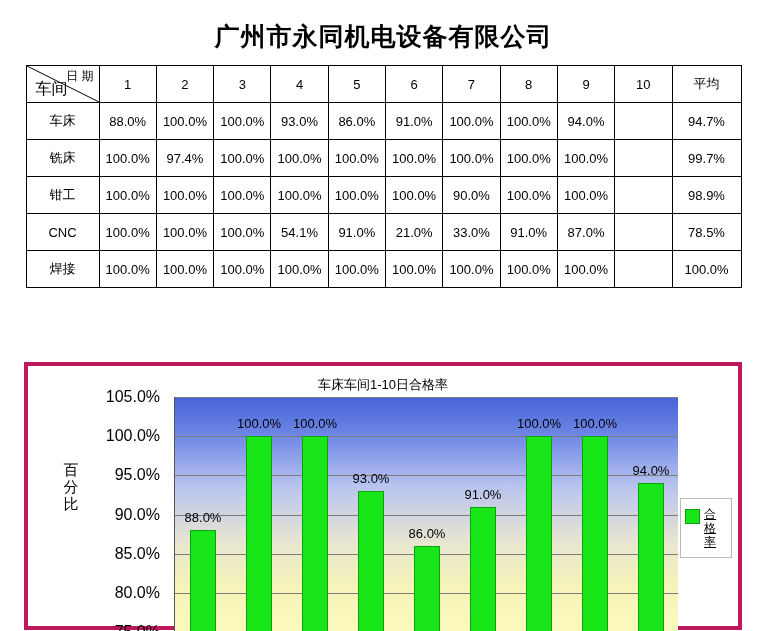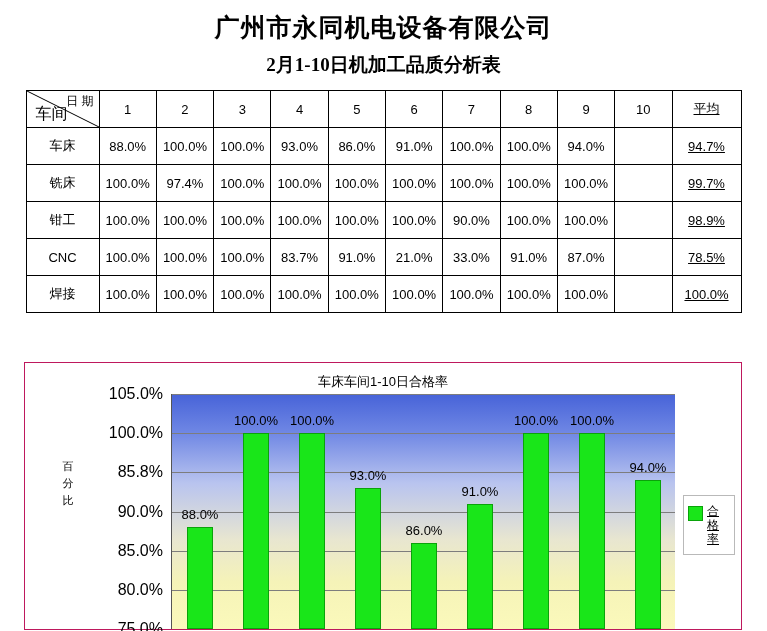--- a/index.html
+++ b/index.html
@@ -10,21 +10,21 @@
   body {
     width: 767px;
     height: 631px;
     font-family: "Liberation Sans", sans-serif;
     color: #000000;
     position: relative;
     overflow: hidden;
   }
   .title-block {
     text-align: center;
-    padding-top: 11px;
+    padding-top: 20px;
   }
   .main-title {
     font-family: "Liberation Serif", serif;
     font-weight: bold;
     font-size: 25px;
     letter-spacing: 1px;
   }
   .sub-title {
     font-family: "Liberation Serif", serif;
     font-weight: bold;
@@ -70,30 +70,29 @@
     left: 9px;
     bottom: 2px;
     font-size: 16px;
   }
   .row-head {
     font-size: 14px;
     margin-left: 6px;
   }
   .col-avg {
     width: 68px;
-    text-decoration: underline;
   }
   
   .chart-wrap {
     position: absolute;
     left: 24px;
     top: 362px;
     width: 718px;
     height: 268px;
-    border: 1px solid #be185d;
+    border: 4px solid #be185d;
     background: #ffffff;
     box-sizing: border-box;
   }
   .chart-title {
     position: absolute;
     left: 0;
     right: 0;
     top: 10px;
     text-align: center;
     font-size: 13px;
@@ -120,21 +119,21 @@
     font-size: 16px;
     text-align: right;
     transform: translateY(-50%);
     width: 64px;
   }
   .y-axis-title {
     position: absolute;
     left: 34px;
     top: 95px;
     width: 18px;
-    font-size: 11px;
+    font-size: 15px;
     line-height: 17px;
     text-align: center;
   }
   .bar {
     position: absolute;
     bottom: 0;
     width: 26px;
     background: #19e619;
     border: 1px solid #0aa30a;
     box-sizing: border-box;
@@ -171,21 +170,20 @@
     font-size: 12px;
     line-height: 14px;
     width: 14px;
   }
 </style>
 </head>
 <body>
 
 <div class="title-block">
   <div class="main-title">广州市永同机电设备有限公司</div>
-  <div class="sub-title">2月1-10日机加工品质分析表</div>
 </div>
 
 <table class="data-table">
   <thead>
     <tr>
       <th class="corner-cell">
         <svg class="diag" viewBox="0 0 72 36" preserveAspectRatio="none">
           <line x1="0" y1="0" x2="72" y2="36" stroke="#000000" stroke-width="1"></line>
         </svg>
         <span class="lbl-date">日 期</span>
@@ -245,21 +243,21 @@
       <td>100.0%</td>
       <td>100.0%</td>
       <td></td>
       <td class="col-avg">98.9%</td>
     </tr>
     <tr>
       <td class="row-head">CNC</td>
       <td>100.0%</td>
       <td>100.0%</td>
       <td>100.0%</td>
-      <td>83.7%</td>
+      <td>54.1%</td>
       <td>91.0%</td>
       <td>21.0%</td>
       <td>33.0%</td>
       <td>91.0%</td>
       <td>87.0%</td>
       <td></td>
       <td class="col-avg">78.5%</td>
     </tr>
     <tr>
       <td class="row-head">焊接</td>
@@ -277,21 +275,21 @@
     </tr>
   </tbody>
 </table>
 
 <div class="chart-wrap">
   <div class="chart-title">车床车间1-10日合格率</div>
   <div class="y-axis-title">百分比</div>
   <div id="y-ticks">
       <div class="y-label" style="top: 31px; right: 578px;">105.0%</div>
       <div class="y-label" style="top: 70.1667px; right: 578px;">100.0%</div>
-      <div class="y-label" style="top: 109.333px; right: 578px;">85.8%</div>
+      <div class="y-label" style="top: 109.333px; right: 578px;">95.0%</div>
       <div class="y-label" style="top: 148.5px; right: 578px;">90.0%</div>
       <div class="y-label" style="top: 187.667px; right: 578px;">85.0%</div>
       <div class="y-label" style="top: 226.833px; right: 578px;">80.0%</div>
       <div class="y-label" style="top: 266px; right: 578px;">75.0%</div>
     </div>
   <div class="plot-area" id="plot-area">
       <div class="gridline" style="top: 0px;"></div>
       <div class="gridline" style="top: 39.1667px;"></div>
       <div class="gridline" style="top: 78.3333px;"></div>
       <div class="gridline" style="top: 117.5px;"></div>

